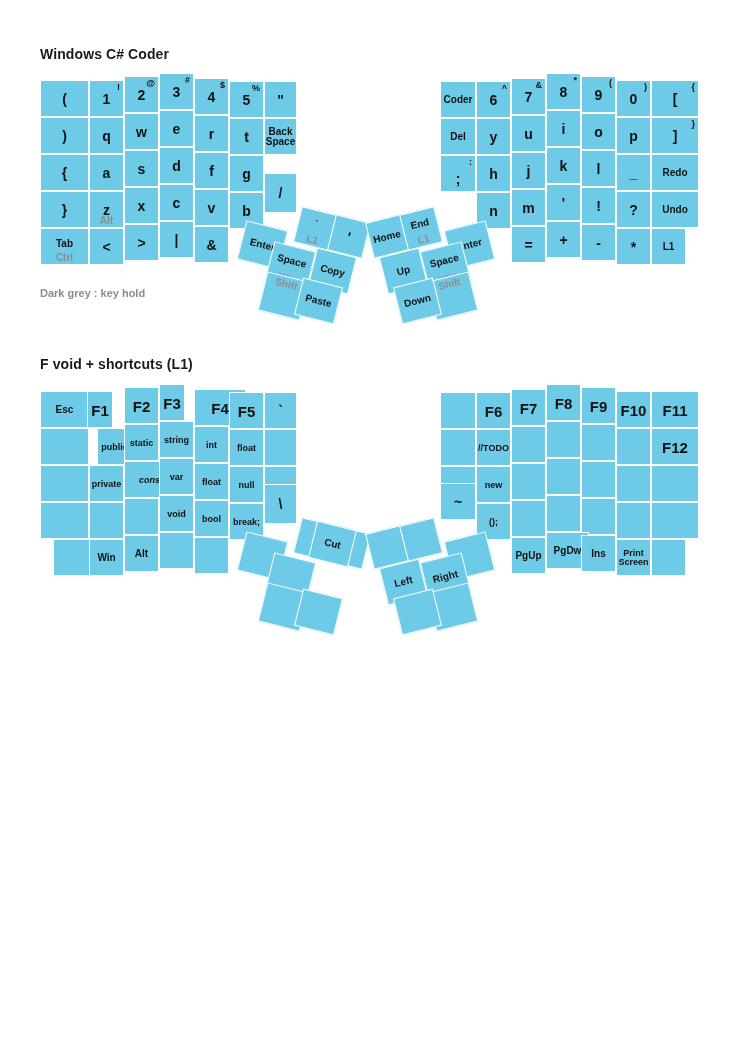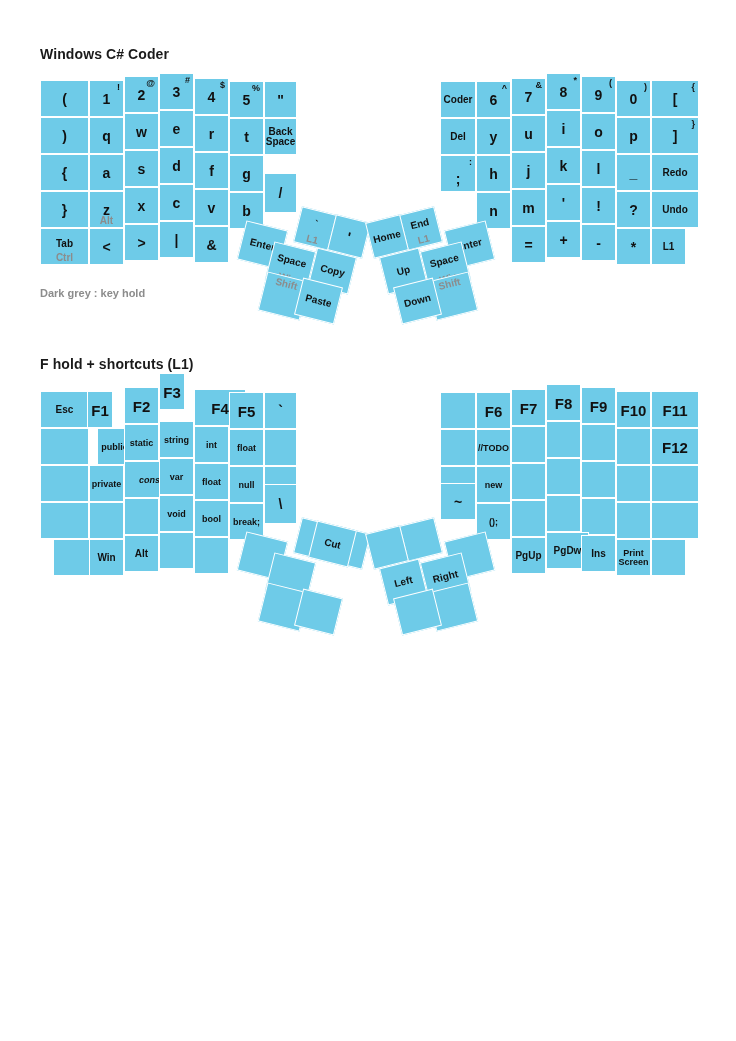--- a/index.html
+++ b/index.html
@@ -368,34 +368,34 @@
   <div class="key" style="left:431px; top:276px; width:43px; height:40px; transform:rotate(-14deg);">
     <span class="lbl hold" style="bottom:auto; top:2px;">Shift</span>
   </div>
   <div class="key" style="left:397px; top:282px; width:41px; height:38px; transform:rotate(-14deg);">
     <span class="lbl c sm">Down</span>
   </div>
 </div>
 
 <div class="note" style="left:40px; top:276px;margin-top:11px;">Dark grey : key hold</div>
 
-<div class="layer-title" style="left:40px; top:356px;">F hold + shortcuts (L1)</div>
+<div class="layer-title" style="left:40px; top:356px;">F void + shortcuts (L1)</div>
 
 <div class="kbd">
 
   <div class="key" style="left:40px; top:391px; width:49px; height:37px;">
     <span class="lbl c sm">Esc</span>
   </div>
   <div class="key" style="left:87px; top:391px; width:26px; height:37px;">
     <span class="lbl c lg">F1</span>
   </div>
   <div class="key" style="left:124px; top:387px; width:35px; height:37px;">
     <span class="lbl c lg">F2</span>
   </div>
-  <div class="key" style="left:159px; top:373px; width:26px; height:37px;text-decoration:underline;">
+  <div class="key" style="left:159px; top:384px; width:26px; height:37px;text-decoration:underline;">
     <span class="lbl c lg">F3</span>
   </div>
   <div class="key" style="left:194px; top:389px; width:52px; height:37px;">
     <span class="lbl c lg">F4</span>
   </div>
   <div class="key" style="left:229px; top:392px; width:35px; height:37px;">
     <span class="lbl c lg">F5</span>
   </div>
   <div class="key" style="left:264px; top:392px; width:33px; height:37px;">
     <span class="lbl c">`</span>

